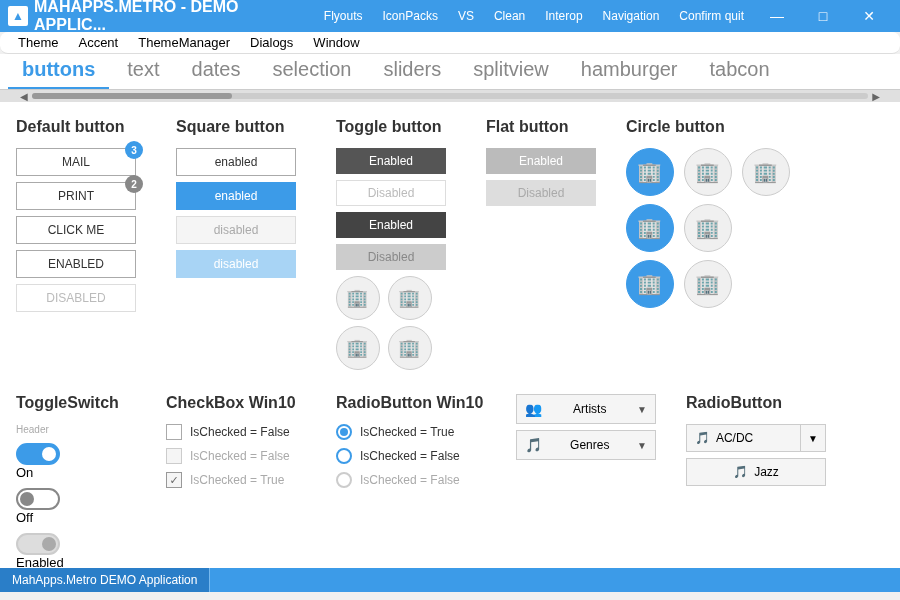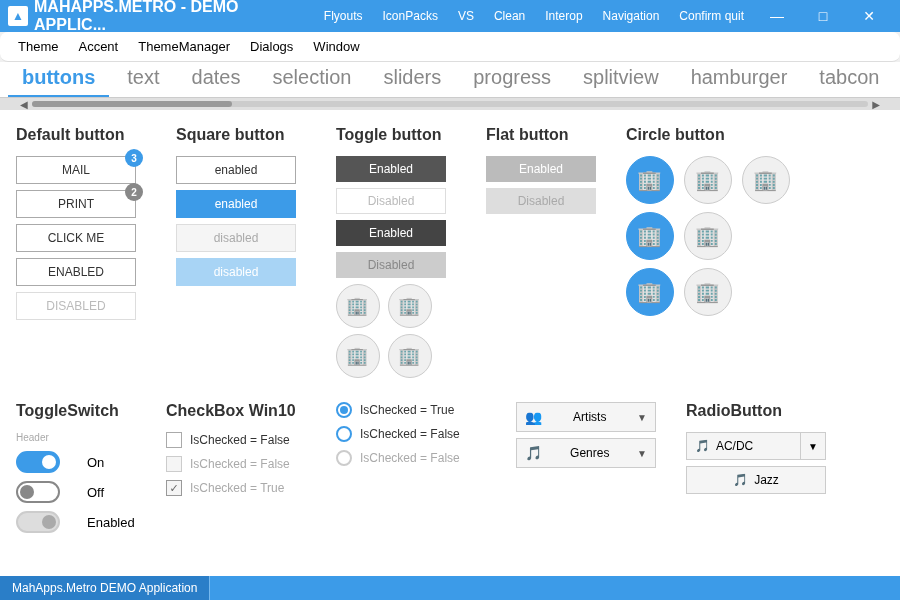--- a/index.html
+++ b/index.html
@@ -17,23 +17,23 @@
     .titlebar-icon { width: 20px; height: 20px; background: #fff; border-radius: 2px; margin-right: 6px; display: flex; align-items: center; justify-content: center; }
     .titlebar-title { flex: 1; font-size: 16px; font-weight: 700; }
     .titlebar-nav { display: flex; gap: 0; }
     .titlebar-nav span { padding: 0 10px; font-size: 12px; cursor: pointer; height: 32px; display: flex; align-items: center; }
     .titlebar-controls { display: flex; }
     .titlebar-controls span { width: 46px; height: 32px; display: flex; align-items: center; justify-content: center; font-size: 14px; cursor: pointer; }
 
     
     .menubar {
       background: #fff;
-      height: 30px;
-      display: flex;
-      align-items: flex-end;
+      height: 22px;
+      display: flex;
+      align-items: center;
       padding: 0 8px;
       border-bottom: 1px solid #ddd;
       border-radius: 8px;
     }
     .menubar span { padding: 0 10px; cursor: pointer; height: 30px; display: flex; align-items: center; font-size: 13px; }
 
     
     .tabstrip {
       background: #fff;
       height: 36px;
@@ -195,21 +195,21 @@
     .lower-sections {
       display: flex;
       gap: 20px;
       margin-top: 24px;
       flex-wrap: nowrap;
     }
 
     
     .toggle-switch-section { min-width: 130px; }
     .ts-header { font-size: 10px; color: #aaa; margin-bottom: 8px; }
-    .ts-row { display: flex; align-items: center; gap: 27px; margin-bottom: 8px; }
+    .ts-row { display: flex; align-items: flex-start; gap: 0; margin-bottom: 8px; flex-direction: column; }
     .ts-label { font-size: 13px; }
     .switch {
       width: 44px; height: 22px;
       border-radius: 11px;
       border: 2px solid #3c9be8;
       background: #3c9be8;
       display: flex; align-items: center;
       padding: 2px;
       cursor: pointer;
     }
@@ -351,21 +351,20 @@
   <span>Dialogs</span>
   <span>Window</span>
 </div>
 
 <div class="tabstrip">
   <div class="tab active">buttons</div>
   <div class="tab">text</div>
   <div class="tab">dates</div>
   <div class="tab">selection</div>
   <div class="tab">sliders</div>
-  <div class="tab">progress</div>
   <div class="tab">splitview</div>
   <div class="tab">hamburger</div>
   <div class="tab">tabcon</div>
 </div>
 
 <div class="hscroll">
   <span class="hscroll-arrow">◀</span>
   <div class="hscroll-track">
     <div class="hscroll-thumb"></div>
   </div>
@@ -497,20 +496,21 @@
         <div class="cb-box disabled"></div>
         <span class="cb-label disabled">IsChecked = False</span>
       </div>
       <div class="cb-row">
         <div class="cb-box disabled checked"></div>
         <span class="cb-label disabled">IsChecked = True</span>
       </div>
     </div>
 
     <div class="rb-section">
+      <div class="section-title-label">RadioButton Win10</div>
       <div class="rb-row">
         <div class="rb checked"></div>
         <span class="rb-label">IsChecked = True</span>
       </div>
       <div class="rb-row">
         <div class="rb"></div>
         <span class="rb-label">IsChecked = False</span>
       </div>
       <div class="rb-row">
         <div class="rb disabled"></div>

